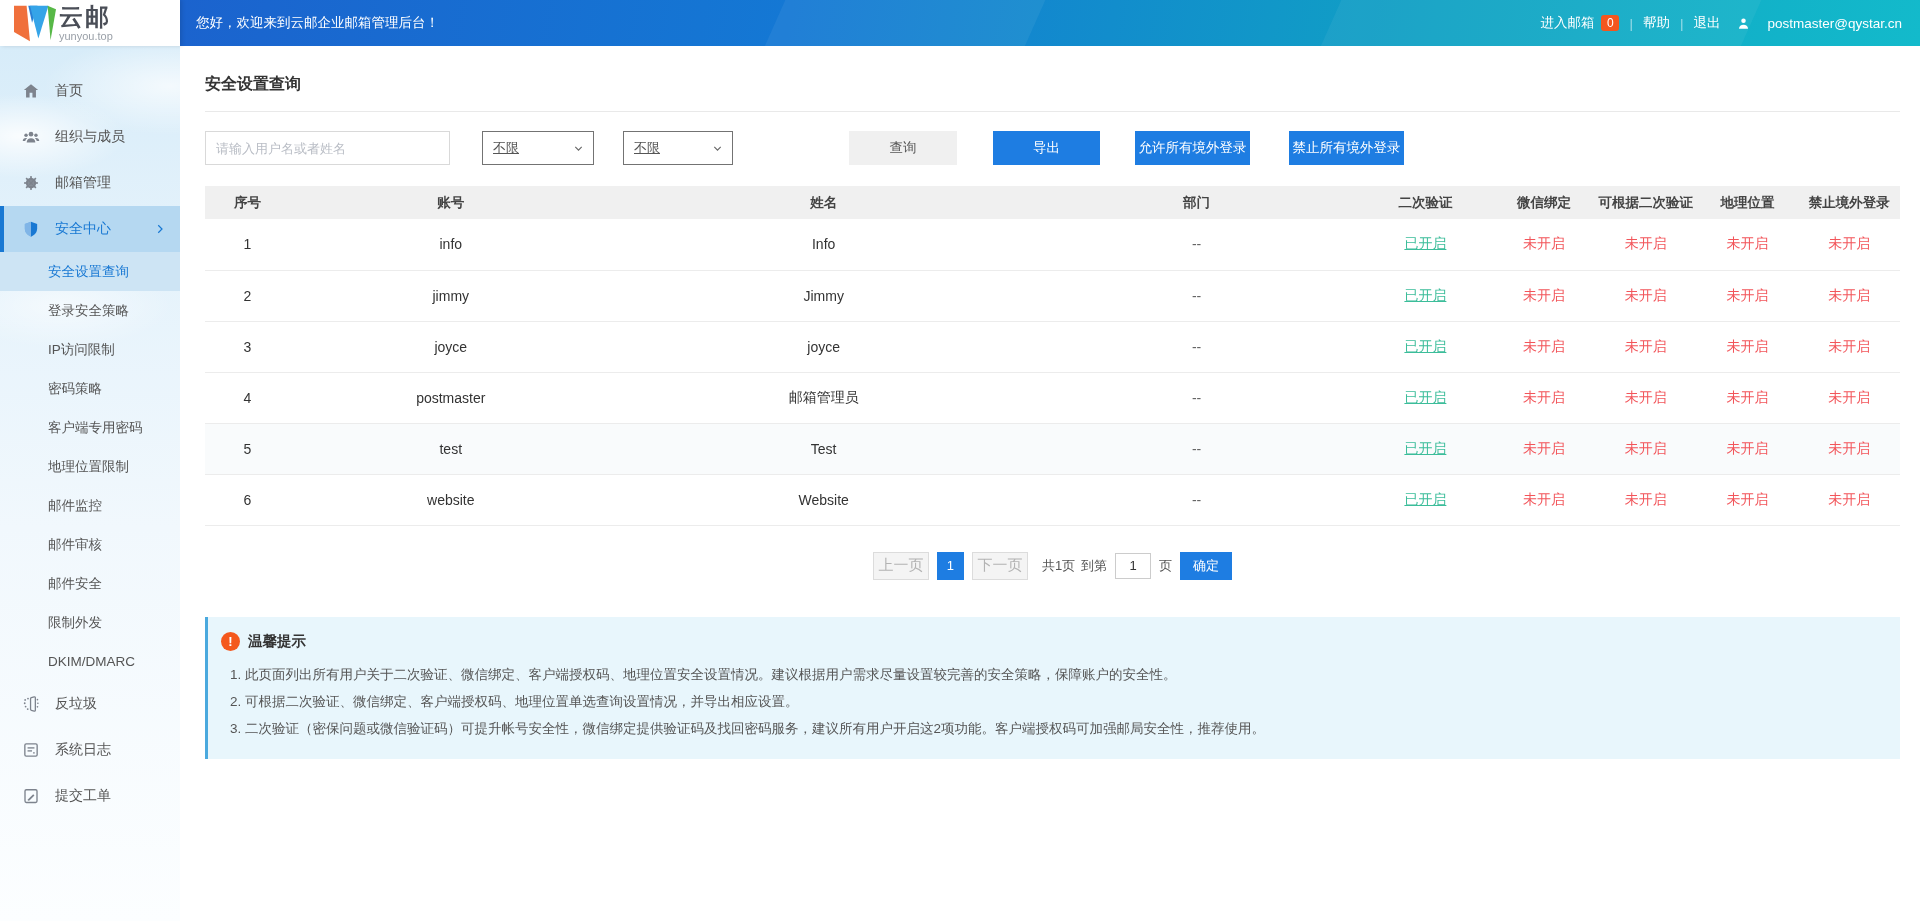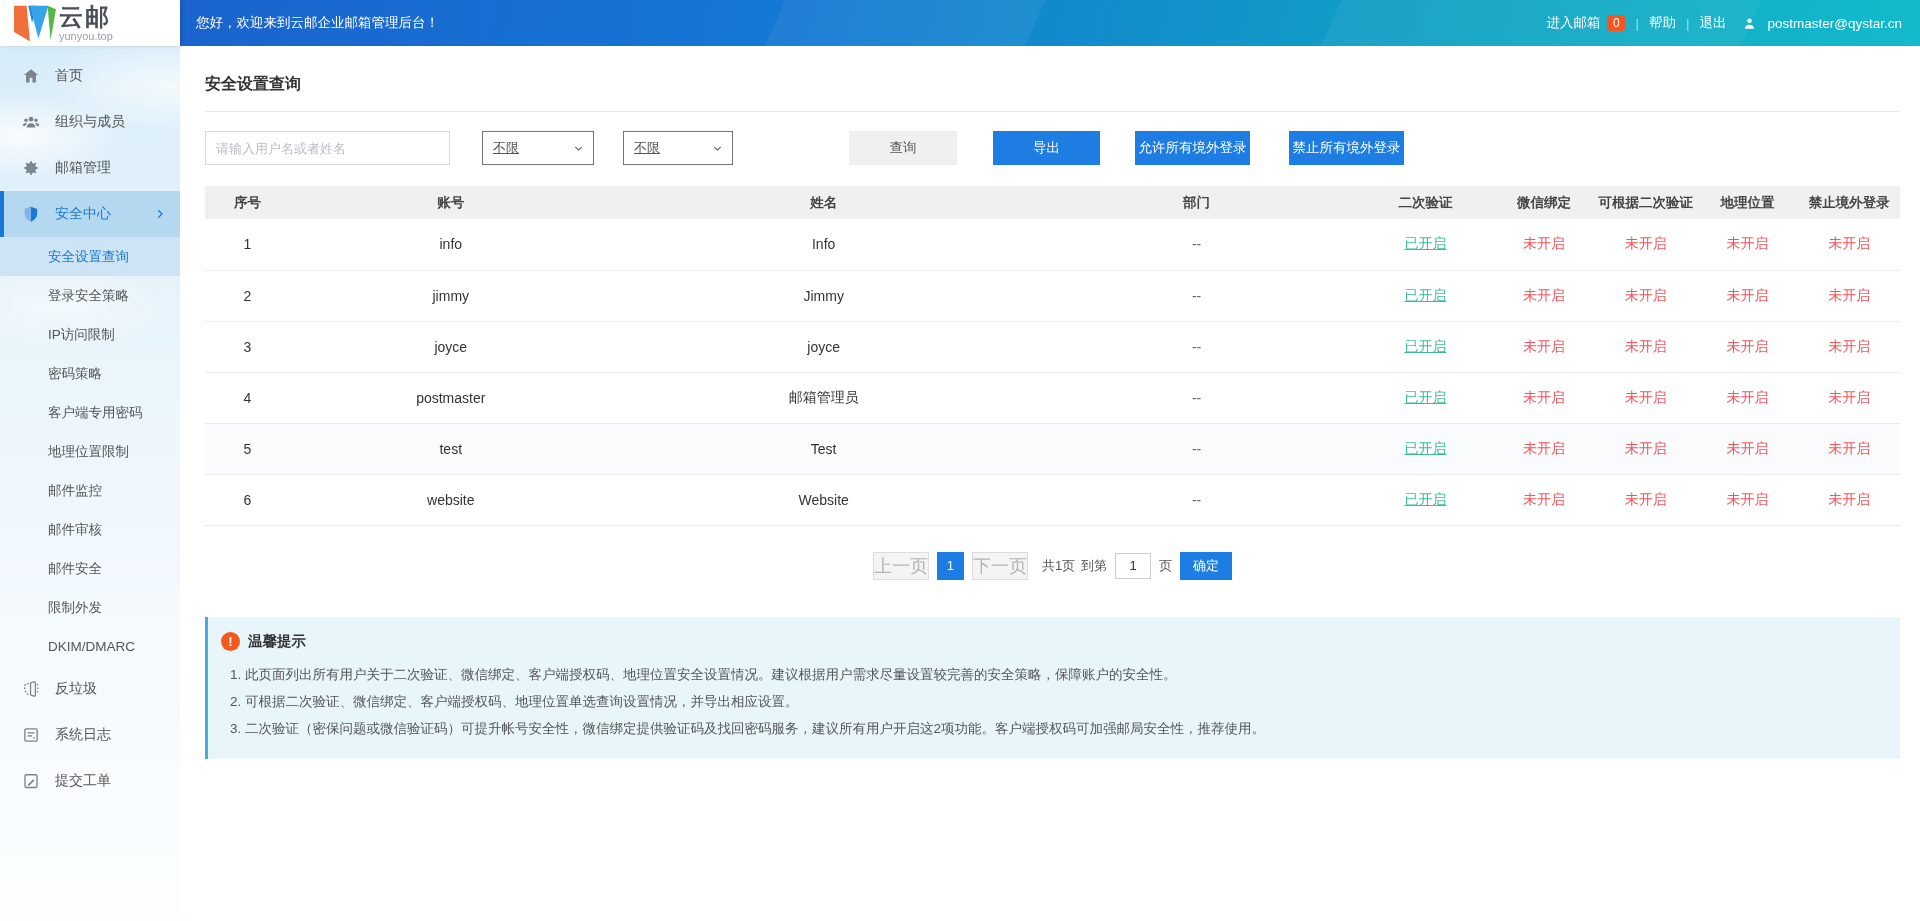--- a/index.html
+++ b/index.html
@@ -20,31 +20,31 @@
   .topbar-main::before, .topbar-main::after { content:""; position:absolute; top:-30px; height:120px;
                  background:rgba(255,255,255,.06); transform:skewX(-24deg); }
   .topbar-main::before { left:34%; width:260px; }
   .topbar-main::after  { left:66%; width:420px; background:rgba(255,255,255,.05); }
   .welcome { font-size:13.5px; position:relative; z-index:1; }
   .topbar-right { margin-left:auto; display:flex; align-items:center; font-size:13.5px; position:relative; z-index:1; }
   .tb-link { color:#fff; cursor:pointer; }
   .badge { display:inline-block; min-width:18px; padding:1px 5px; margin-left:7px; text-align:center;
            background:#f4561e; color:#fff; font-size:12px; border-radius:3px; }
   .sep { margin:0 10px; opacity:.55; }
-  .account { display:flex; align-items:center; gap:10px; margin-left:16px; cursor:pointer; }
+  .account { display:flex; align-items:center; gap:16px; margin-left:16px; cursor:pointer; }
   .account svg { width:15px; height:15px; fill:#fff; }
 
   
   .sidebar { position:absolute; top:46px; left:0; width:180px; height:875px; z-index:10;
     background:
       radial-gradient(ellipse 150px 60px at 20px 90px,  rgba(255,255,255,.85), rgba(255,255,255,0) 70%),
       radial-gradient(ellipse 180px 70px at 170px 40px, rgba(255,255,255,.7),  rgba(255,255,255,0) 70%),
       radial-gradient(ellipse 160px 60px at 60px 260px, rgba(255,255,255,.55), rgba(255,255,255,0) 70%),
       linear-gradient(180deg,#d7ecf9 0%,#e4f2fb 22%,#f1f8fd 55%,#fcfeff 100%);
-    padding-top:7px; }
+    padding-top:22px; }
   .side-item { height:46px; display:flex; align-items:center; padding-left:22px; cursor:pointer; color:#555; }
   .side-item .ic { width:18px; height:18px; color:#7d838d; flex:0 0 auto; }
   .side-item .lbl { font-size:14px; margin-left:15px; }
   .side-item.active { background:#b5d8f1; border-left:4px solid #1878d3; padding-left:18px; color:#1878d3; }
   .side-item.active .ic { color:#1878d3; }
   .side-item .chev { width:12px; height:12px; margin-left:auto; margin-right:14px; color:#1878d3; display:none; }
   .side-item.active .chev { display:block; }
   .sub-item { height:39px; display:flex; align-items:center; padding-left:48px; font-size:13.5px;
               color:#555; cursor:pointer; }
   .sub-item.active { background:#cde4f4; color:#1878d3; }
@@ -74,21 +74,21 @@
   table.grid { margin-top:21px; width:100%; border-collapse:collapse; table-layout:fixed; }
   .grid th { background:#f0f0f0; height:33px; font-size:13.5px; color:#444; font-weight:bold; text-align:center; }
   .grid td { height:51px; border-bottom:1px solid #ececec; font-size:14px; color:#333; text-align:center; }
   .grid tbody tr:nth-child(5) { background:#f9fbfc; }
   .grid td.dept { color:#666; }
   .grid td.on  { color:#3cbd9a;text-decoration:underline; }
   .grid td.off { color:#f2555a; }
 
   .pagination { margin-top:26px; display:flex; justify-content:center; align-items:center; font-size:13px; color:#555; }
   .pg-btn { width:56px; height:28px; border:1px solid #dcdcdc; background:#f4f4f4; color:#b3b3b3;
-            font-size:18px; cursor:pointer; font-family:inherit; }
+            font-size:15px; cursor:pointer; font-family:inherit; }
   .pg-current { width:27px; height:28px; margin-left:8px; background:#1e7de2; color:#fff; text-align:center;
                 line-height:28px; font-size:13px; cursor:pointer; }
   .pg-next { margin-left:8px; }
   .pg-info { margin-left:14px; }
   .pg-goto { margin-left:6px; }
   .pg-input { width:36px; height:26px; margin:0 8px; border:1px solid #ccc; text-align:center; font-size:13px;
               font-family:inherit; outline:none; color:#333; }
   .pg-confirm { width:52px; height:28px; margin-left:8px; background:#1e7de2; color:#fff; border:none;
                 font-size:13px; cursor:pointer; font-family:inherit; }
 

